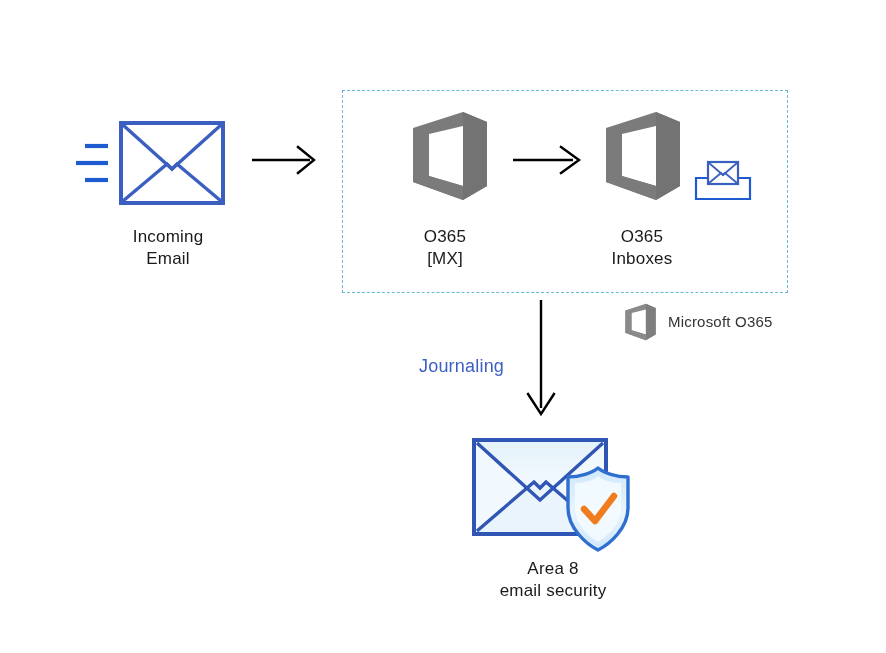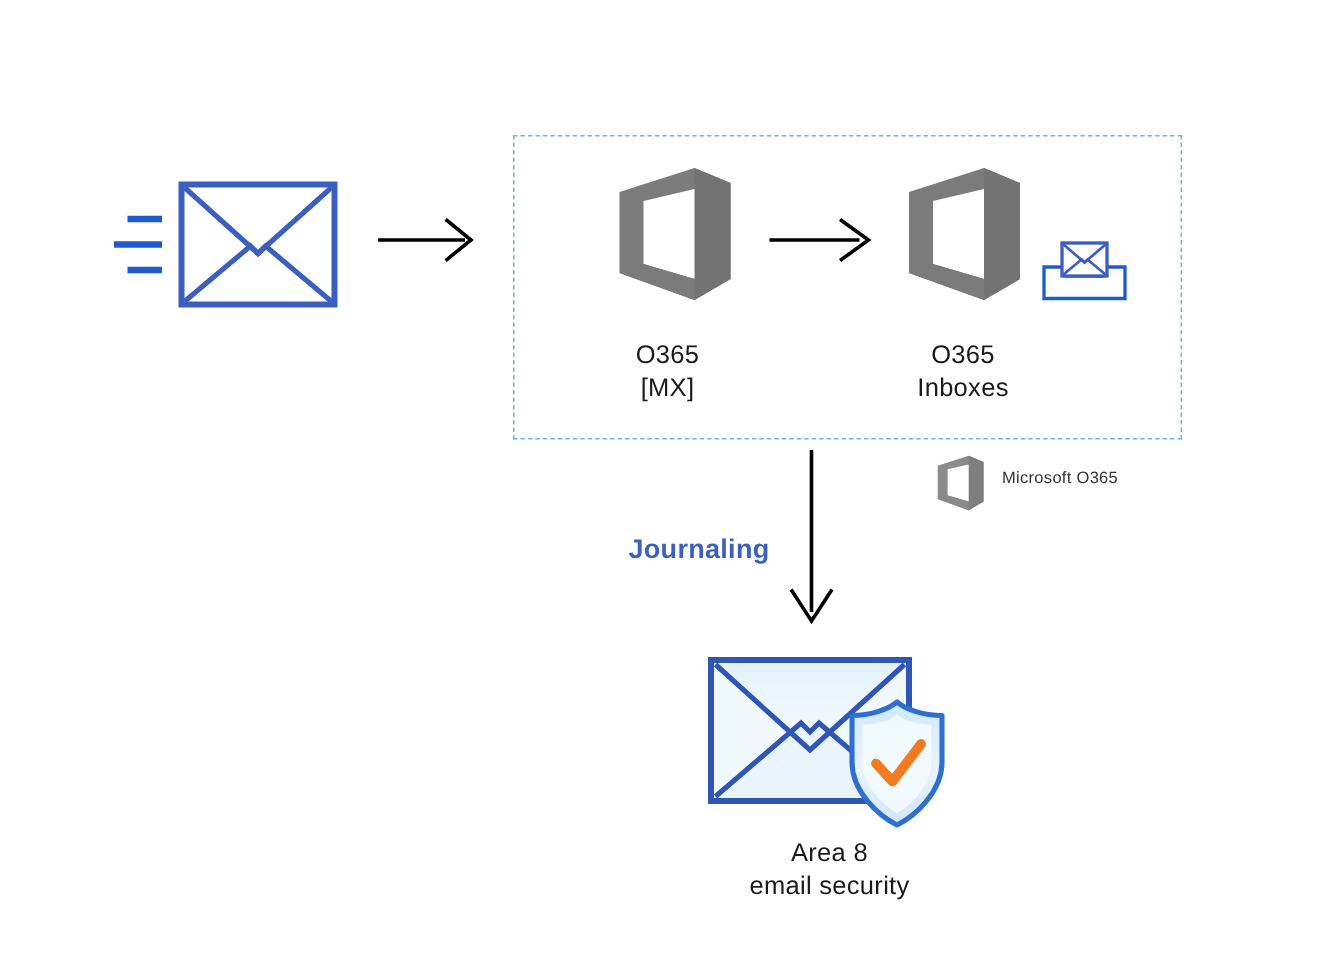--- a/index.html
+++ b/index.html
@@ -28,29 +28,29 @@
     line-height: 22px;
     white-space: pre-line;
     letter-spacing: 0.2px;
   }
 
   .journaling-label {
     position: absolute;
     color: #3c5fc4;
     font-family: "Liberation Sans", sans-serif;
     font-size: 18px;
-    font-weight: bold;
+    font-weight: normal;
     letter-spacing: 0.2px;
   }
 
   .legend-label {
     position: absolute;
     color: #333333;
     font-family: "Liberation Sans", sans-serif;
-    font-size: 11px;
+    font-size: 15px;
     letter-spacing: 0.2px;
     white-space: nowrap;
   }
 
   .dashed-box {
     position: absolute;
     border: 1.6px dashed #6cb9d6;
     box-sizing: border-box;
     background: transparent;
   }
@@ -74,20 +74,22 @@
       </g>
 
       <rect x="47" y="5" width="102" height="80" fill="#ffffff" stroke="#3b5fc0" stroke-width="4"></rect>
 
       <g fill="none" stroke="#3b5fc0" stroke-width="3.4" stroke-linejoin="miter">
         <polyline points="49,7 98,51 147,7"></polyline>
         <polyline points="49,83 93,46 98,51 103,46 147,83"></polyline>
       </g>
     </svg>
   </div>
+  <div class="label" style="left:88px; top:226px; width:160px;">Incoming
+Email</div>
 
   <div class="abs" style="left:252px; top:142px;">
     <svg width="68" height="36" viewBox="0 0 68 36">
       <line x1="0" y1="18" x2="58" y2="18" stroke="#000000" stroke-width="2.4"></line>
       <polyline points="46,5 62,18 46,31" fill="none" stroke="#000000" stroke-width="2.4" stroke-linecap="square" stroke-linejoin="miter"></polyline>
     </svg>
   </div>
 
   <div class="abs" style="left:405px; top:110px;">
     <svg width="88" height="92" viewBox="0 0 88 92">

